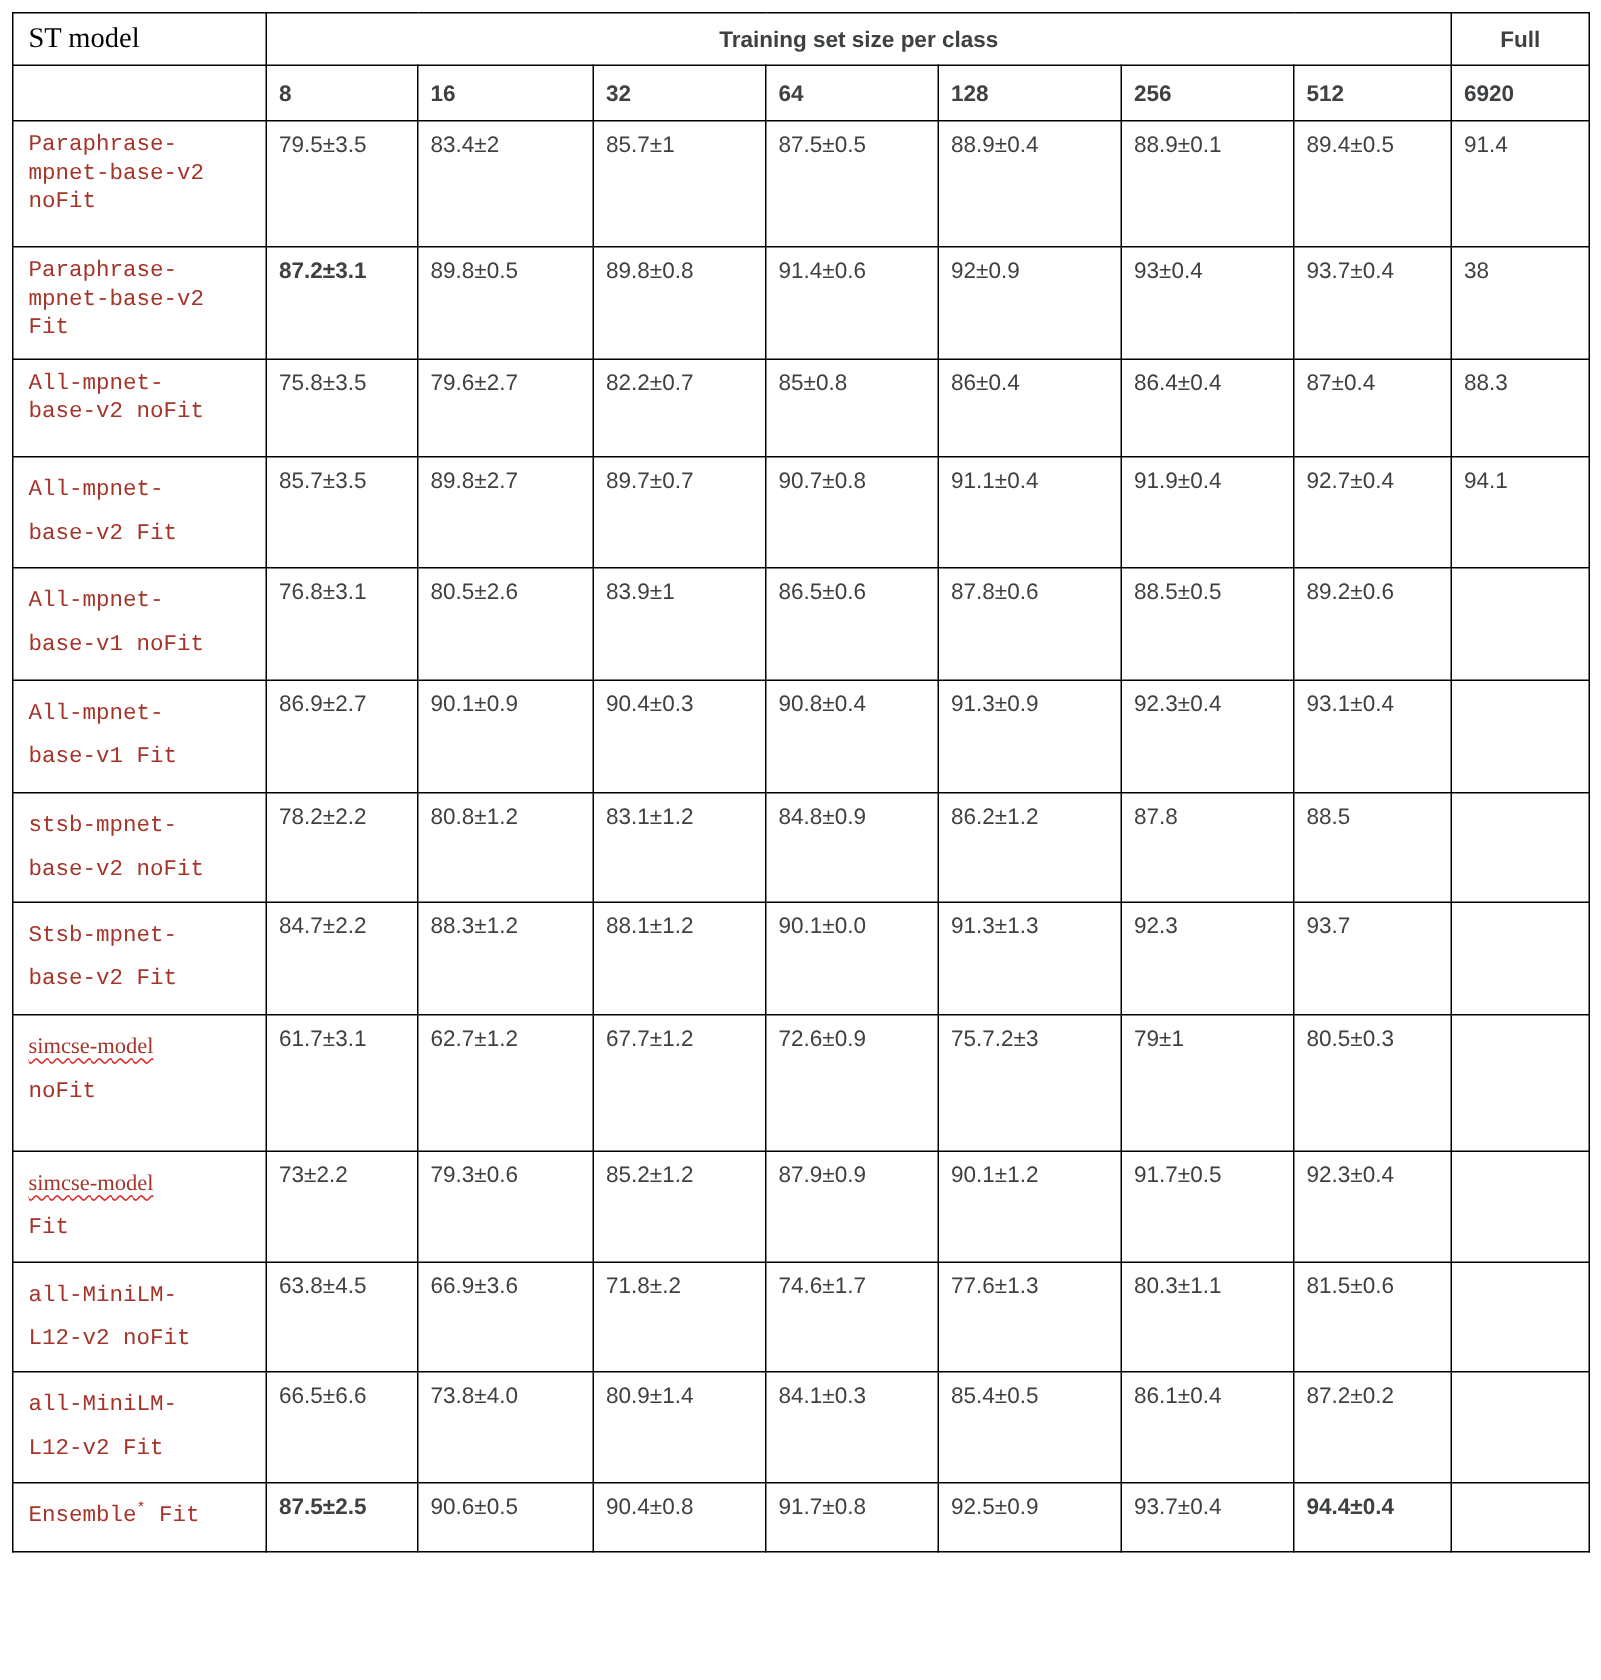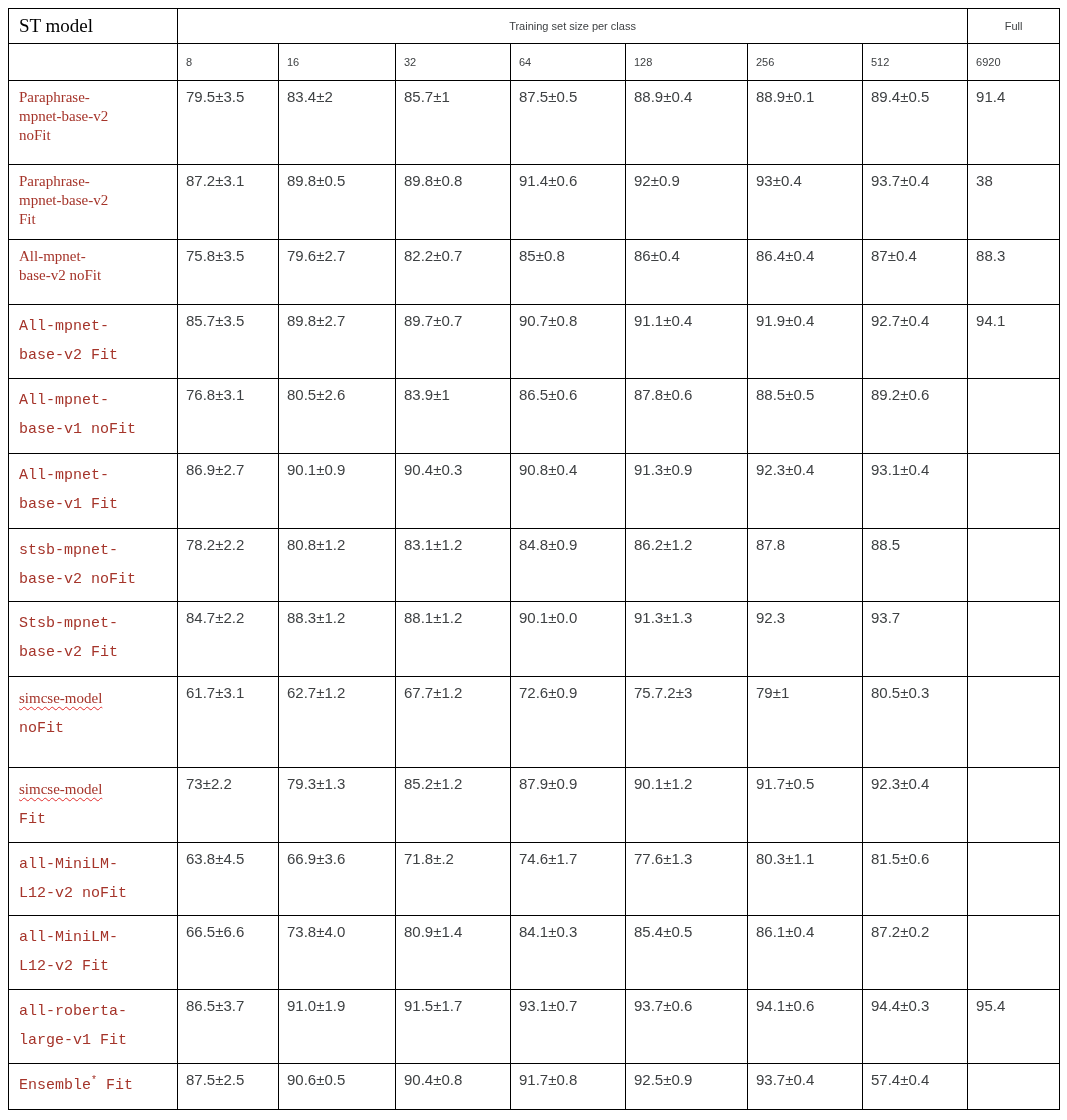--- a/index.html
+++ b/index.html
@@ -23,22 +23,22 @@
     border: 1px solid var(--border-color);
     vertical-align: top;
     text-align: left;
     padding: 6px 8px;
     overflow: hidden;
     box-sizing: border-box;
   }
   .sans {
     font-family: "Liberation Sans", sans-serif;
     color: var(--value-gray);
-    font-size: 11px;
-    font-weight: normal;
+    font-size: 15px;
+    font-weight: bold;
   }
   th.corner {
     font-family: "Liberation Serif", serif;
     font-size: 19px;
     color: #000000;
     font-weight: normal;
     vertical-align: middle;
     padding-left: 10px;
   }
   tr.h1 { height: 28px; }
@@ -47,29 +47,29 @@
     text-align: center;
     vertical-align: middle;
   }
   th.size-head { vertical-align: middle; }
   td.model {
     font-family: "Liberation Mono", "DejaVu Sans Mono", monospace;
     font-size: 15px;
     color: var(--model-red);
     padding: 7px 6px 7px 10px;
   }
-  td.model.lh-tight { line-height: 1.25; font-family: Liberation Serif, serif; }
+  td.model.lh-tight { line-height: 1.25; }
   td.model.lh-loose { line-height: 1.95; }
   td.val {
     font-family: "Liberation Sans", sans-serif;
     font-size: 15px;
     color: var(--value-gray);
     padding-top: 7px;
   }
-  td.val.b { font-weight: normal; }
+  td.val.b { font-weight: bold; }
   .misspell {
     text-decoration-line: underline;
     text-decoration-style: wavy;
     text-decoration-color: var(--squiggle-red);
     text-decoration-thickness: 1px;
     text-underline-offset: 3px;
     text-decoration-skip-ink: none;
     font-family: Liberation Serif, serif;
   }
   sup.model-sup {
@@ -207,21 +207,21 @@
         <td class="val">67.7±1.2</td>
         <td class="val">72.6±0.9</td>
         <td class="val">75.7.2±3</td>
         <td class="val">79±1</td>
         <td class="val">80.5±0.3</td>
         <td class="val"></td>
       </tr>
       <tr style="height: 72px;">
         <td class="model lh-loose"><span class="misspell">simcse-model</span><br>Fit</td>
         <td class="val">73±2.2</td>
-        <td class="val">79.3±1.3</td>
+        <td class="val">79.3±0.6</td>
         <td class="val">85.2±1.2</td>
         <td class="val">87.9±0.9</td>
         <td class="val">90.1±1.2</td>
         <td class="val">91.7±0.5</td>
         <td class="val">92.3±0.4</td>
         <td class="val"></td>
       </tr>
       <tr style="height: 73px;">
         <td class="model lh-loose">all-MiniLM-<br>L12-v2 noFit</td>
         <td class="val">63.8±4.5</td>
@@ -237,36 +237,25 @@
         <td class="model lh-loose">all-MiniLM-<br>L12-v2 Fit</td>
         <td class="val">66.5±6.6</td>
         <td class="val">73.8±4.0</td>
         <td class="val">80.9±1.4</td>
         <td class="val">84.1±0.3</td>
         <td class="val">85.4±0.5</td>
         <td class="val">86.1±0.4</td>
         <td class="val">87.2±0.2</td>
         <td class="val"></td>
       </tr>
-      <tr style="height: 70px;">
-        <td class="model lh-loose">all-roberta-<br>large-v1 Fit</td>
-        <td class="val">86.5±3.7</td>
-        <td class="val b">91.0±1.9</td>
-        <td class="val b">91.5±1.7</td>
-        <td class="val b">93.1±0.7</td>
-        <td class="val b">93.7±0.6</td>
-        <td class="val b">94.1±0.6</td>
-        <td class="val b">94.4±0.3</td>
-        <td class="val b">95.4</td>
-      </tr>
       <tr style="height: 46px; padding-left: 44px;">
         <td class="model lh-loose">Ensemble<sup class="model-sup">*</sup> Fit</td>
         <td class="val b">87.5±2.5</td>
         <td class="val">90.6±0.5</td>
         <td class="val">90.4±0.8</td>
         <td class="val">91.7±0.8</td>
         <td class="val">92.5±0.9</td>
         <td class="val">93.7±0.4</td>
-        <td class="val b">57.4±0.4</td>
+        <td class="val b">94.4±0.4</td>
         <td class="val"></td>
       </tr>
     </tbody>
 </table>
 
 </body></html>

